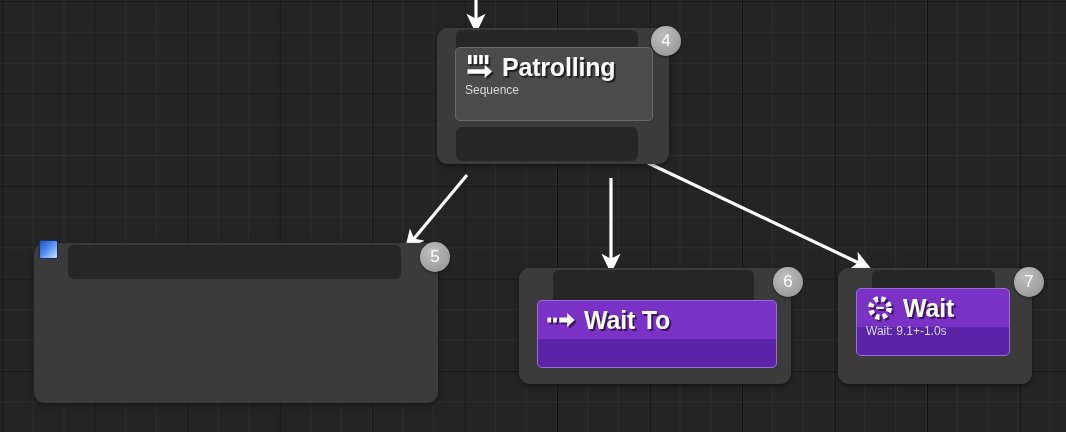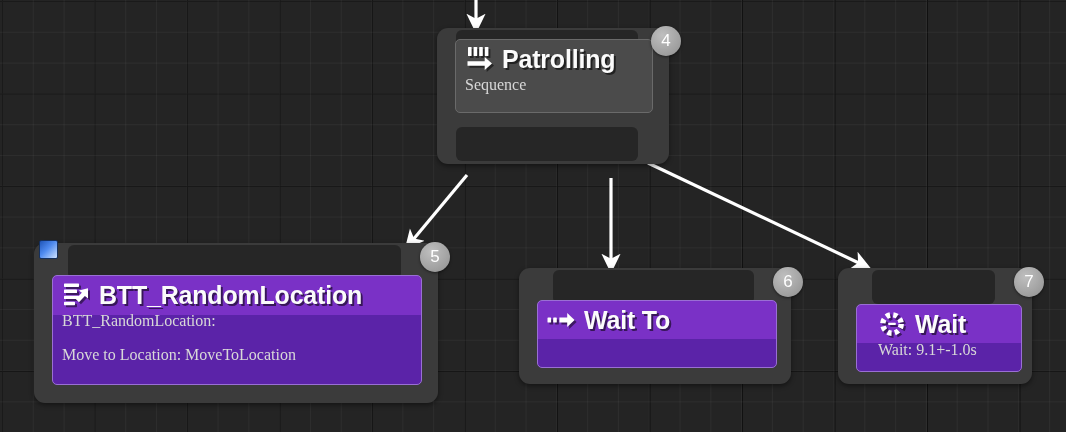--- a/index.html
+++ b/index.html
@@ -73,26 +73,25 @@
   .title-text{
     font-size:25px;
     font-weight:bold;
     color:#fbfbfb;
     letter-spacing:-0.2px;
     text-shadow:2px 2px 0 rgba(0,0,0,0.55);
     white-space:nowrap;
     line-height:1.08;
   }
   .sub-text{
-    font-size:16px;
+    font-size:12px;
     color:#d8d8d8;
     padding:0 9px 4px 9px;
     white-space:nowrap;
     line-height:1.25;
-    font-family:Liberation Serif, serif;
   }
   .sub-text.spaced{padding-bottom:2px;}
   .sub-gap{height:12px;}
 
   .icon{
     width:30px;height:30px;
     flex:0 0 30px;
     display:block;
     filter:drop-shadow(2px 2px 0 rgba(0,0,0,0.5));
   }
@@ -147,21 +146,21 @@
     <g>
       <path d="M648,163 L861,264" stroke="#ffffff" stroke-width="3.2" fill="none" marker-end="url(#arw)"></path>
     </g>
   </svg>
 
   <div class="bt-node" style="left:437px;top:28px;width:232px;height:136px;">
     <div class="frame"></div>
     <div class="pin-bar pin-top" style="left:19px;right:31px;top:2px;"></div>
     <div class="pin-bar pin-bottom" style="left:19px;right:31px;bottom:3px;"></div>
 
-    <div class="body-box composite" style="left:18px;top:11px;width:196px;height:72px;">
+    <div class="body-box composite" style="left:18px;top:19px;width:196px;height:72px;">
       <div class="title-row">
         <svg class="icon" viewBox="0 0 30 30">
           <g fill="#ffffff">
             <rect x="4" y="3" width="3.6" height="9" rx="0.6"></rect>
             <rect x="9.6" y="3" width="3.6" height="9" rx="0.6"></rect>
             <rect x="15.2" y="3" width="3.6" height="9" rx="0.6"></rect>
             <rect x="20.8" y="3" width="3.6" height="9" rx="0.6"></rect>
             <path d="M3.5,17.2 h17.2 v-4.1 l7.3,6.4 l-7.3,6.4 v-4.1 h-17.2 z"></path>
           </g>
         </svg>
@@ -172,37 +171,20 @@
 
     <div class="badge" style="right:-12px;top:-2px;">4</div>
   </div>
 
   <div class="bt-node" style="left:34px;top:243px;width:404px;height:160px;">
     <div class="frame"></div>
     <div class="pin-bar pin-top" style="left:34px;right:37px;top:2px;"></div>
 
     <div class="bp-chip" style="left:5px;top:-3px;"></div>
 
-    <div class="body-box task" style="left:18px;top:32px;width:368px;height:108px;--hdr:36%;">
-      <div class="title-row">
-        <svg class="icon" viewBox="0 0 30 30">
-          <g fill="#ffffff">
-            <rect x="3" y="3.5" width="15" height="3.4" rx="0.6"></rect>
-            <rect x="3" y="9.6" width="13" height="3.4" rx="0.6"></rect>
-            <rect x="3" y="15.7" width="15" height="3.4" rx="0.6"></rect>
-            <rect x="3" y="21.8" width="11" height="3.4" rx="0.6"></rect>
-            <path d="M27,8.2 l0,10.4 l-3.1,-2.6 l-6.0,6.2 l-3.1,-3.2 l6.0,-6.2 l-2.9,-2.4 z"></path>
-          </g>
-        </svg>
-        <span class="title-text">BTT_RandomLocation</span>
-      </div>
-      <div class="sub-text spaced">BTT_RandomLocation:</div>
-      <div class="sub-gap"></div>
-      <div class="sub-text">Move to Location: MoveToLocation</div>
-    </div>
 
     <div class="badge" style="right:-12px;top:-1px;">5</div>
   </div>
 
   <div class="bt-node" style="left:519px;top:268px;width:272px;height:116px;">
     <div class="frame"></div>
     <div class="pin-bar pin-top" style="left:34px;right:37px;top:2px;"></div>
 
     <div class="body-box task" style="left:18px;top:32px;width:238px;height:66px;--hdr:57%;">
       <div class="title-row">
@@ -217,21 +199,21 @@
       </div>
     </div>
 
     <div class="badge" style="right:-12px;top:-1px;">6</div>
   </div>
 
   <div class="bt-node" style="left:838px;top:268px;width:194px;height:116px;">
     <div class="frame"></div>
     <div class="pin-bar pin-top" style="left:34px;right:37px;top:2px;"></div>
 
-    <div class="body-box task" style="left:18px;top:36px;width:152px;height:66px;padding-left:12px;--hdr:57%;">
+    <div class="body-box task" style="left:18px;top:20px;width:152px;height:66px;--hdr:57%;">
       <div class="title-row">
         <svg class="icon" viewBox="0 0 30 30">
           <g stroke="#ffffff" stroke-width="5.4" fill="none" stroke-dasharray="4.1 3.3" stroke-linecap="butt">
             <circle cx="15" cy="15" r="9.2"></circle>
           </g>
           <rect x="11.3" y="13.7" width="7.4" height="2.3" rx="0.6" fill="#ffffff"></rect>
         </svg>
         <span class="title-text">Wait</span>
       </div>
       <div class="sub-text">Wait: 9.1+-1.0s</div>

